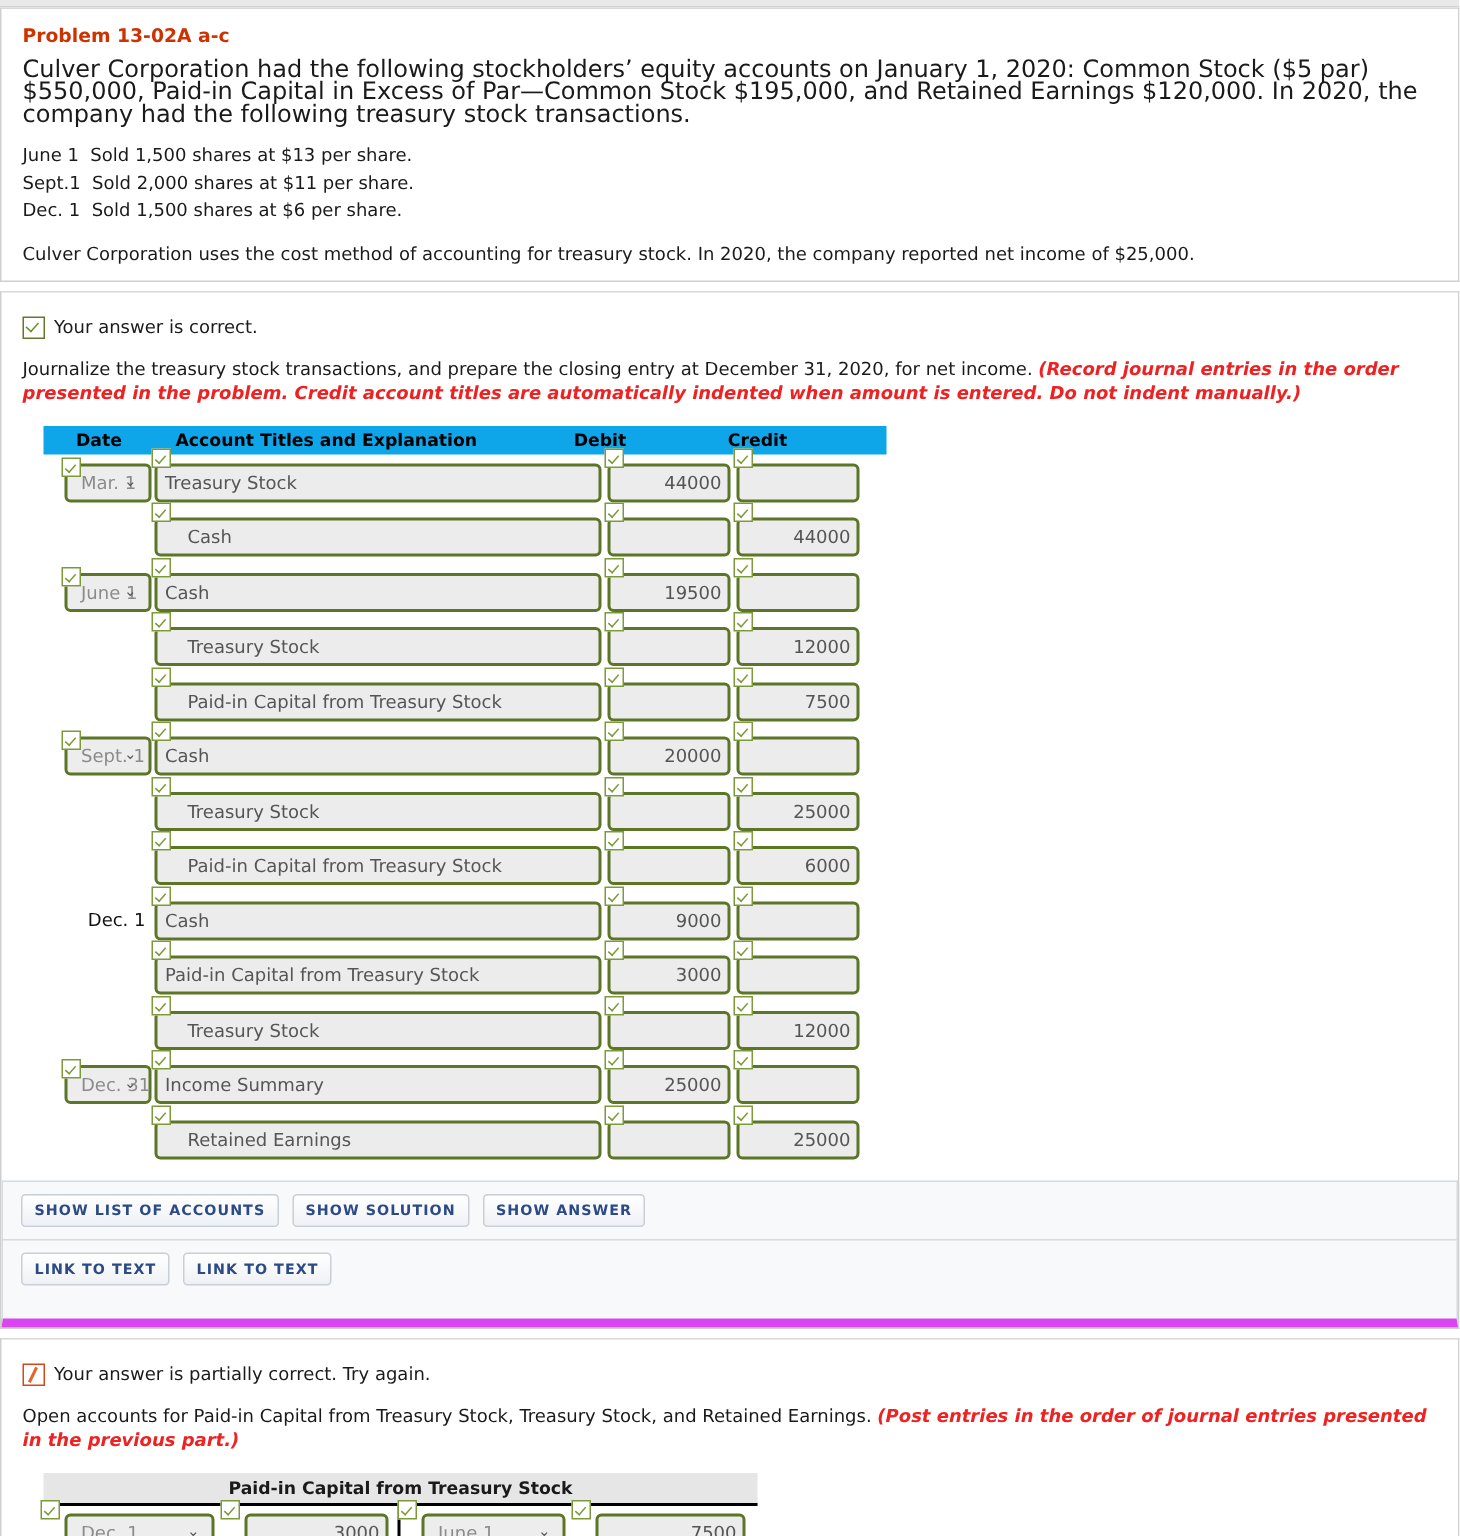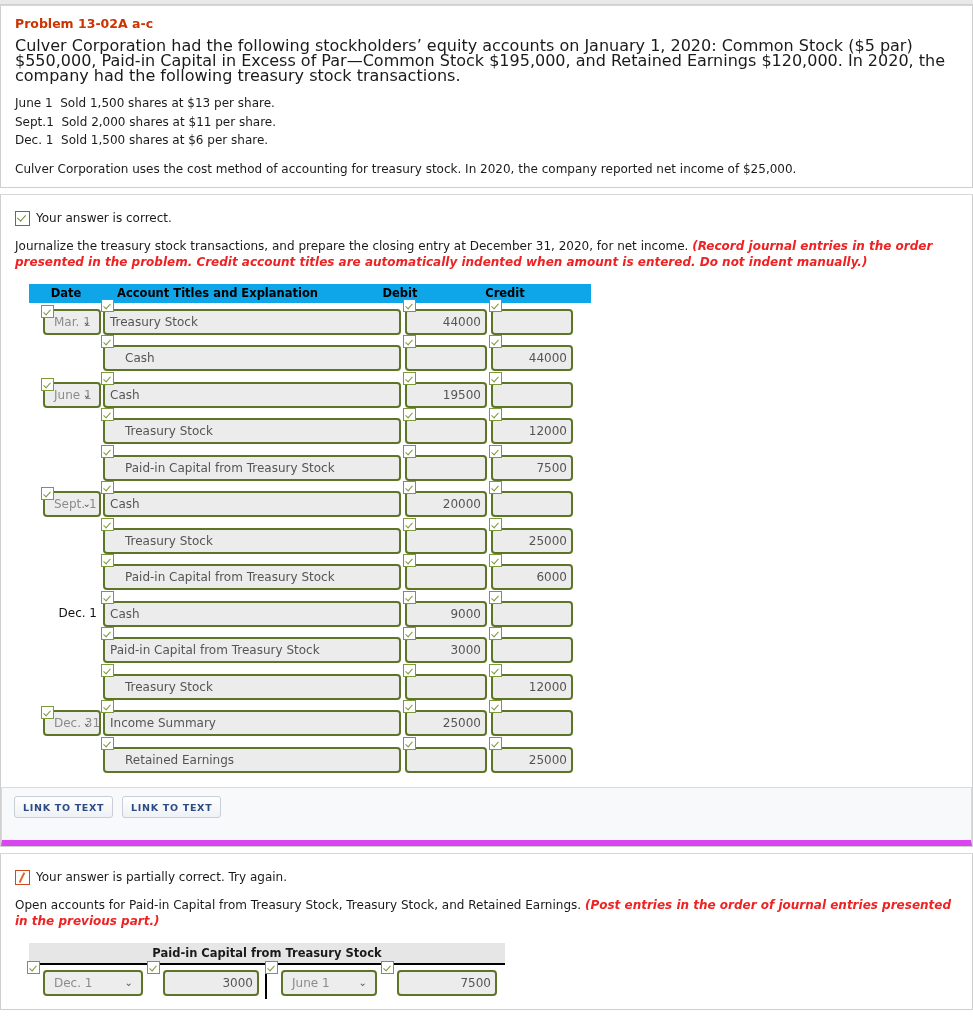--- a/index.html
+++ b/index.html
@@ -494,20 +494,25 @@
               </div>
               <div class="cell-credit">
                 <span class="badge"></span>
                 <div class="gin num">25000</div>
               </div>
             </div>
           </div>
       </div>
     </div>
 
+    <div class="btnbar">
+      <span class="btn">SHOW LIST OF ACCOUNTS</span>
+      <span class="btn">SHOW SOLUTION</span>
+      <span class="btn">SHOW ANSWER</span>
+    </div>
     <div class="btnbar last">
       <span class="btn">LINK TO TEXT</span>
       <span class="btn">LINK TO TEXT</span>
     </div>
   </div>
 
   <div class="panel">
     <div class="panel-inner">
 
       <div class="status-line">

